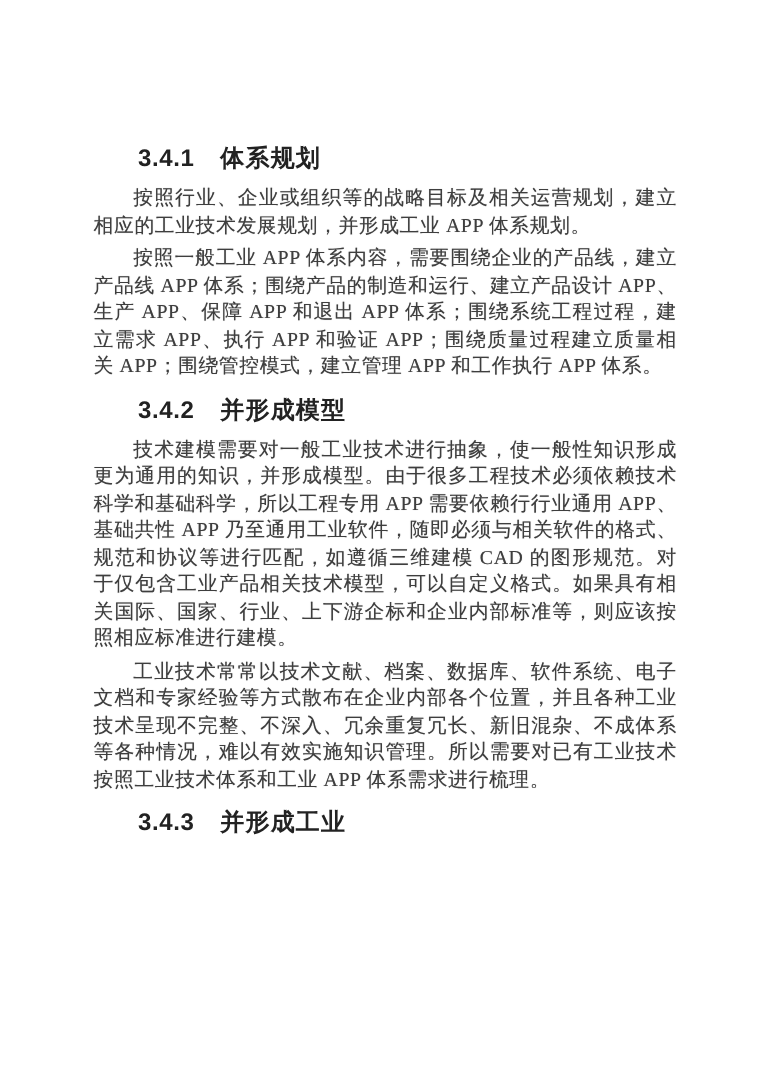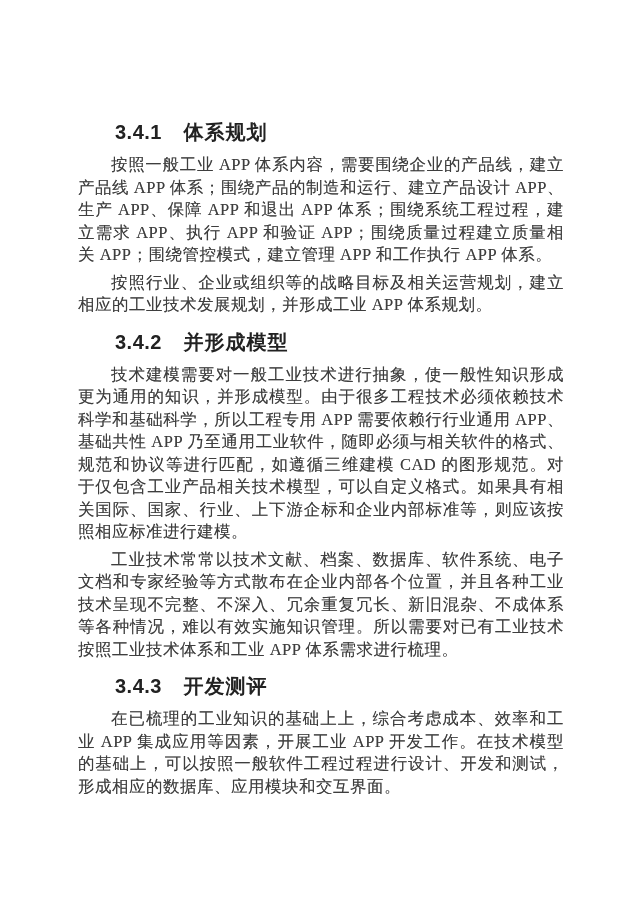--- a/index.html
+++ b/index.html
@@ -81,35 +81,34 @@
 <body>
 
 <div class="page">
 
   <main class="content">
 
     <h2 class="section-heading">
       <span class="h-num">3.4.1</span>
       <span class="h-title">体系规划</span>
     </h2>
+    <p class="para">按照行业、企业或组织等的战略目标及相关运营规划，建立相应的工业技术发展规划，并形成工业 APP 体系规划。</p>
     <p class="para">按照一般工业 APP 体系内容，需要围绕企业的产品线，建立产品线 APP 体系；围绕产品的制造和运行、建立产品设计 APP、生产 APP、保障 APP 和退出 APP 体系；围绕系统工程过程，建立需求 APP、执行 APP 和验证 APP；围绕质量过程建立质量相关 APP；围绕管控模式，建立管理 APP 和工作执行 APP 体系。</p>
-    <p class="para">按照行业、企业或组织等的战略目标及相关运营规划，建立相应的工业技术发展规划，并形成工业 APP 体系规划。</p>
 
     <h2 class="section-heading">
       <span class="h-num">3.4.2</span>
       <span class="h-title">并形成模型</span>
     </h2>
     <p class="para">技术建模需要对一般工业技术进行抽象，使一般性知识形成更为通用的知识，并形成模型。由于很多工程技术必须依赖技术科学和基础科学，所以工程专用 APP 需要依赖行行业通用 APP、基础共性 APP 乃至通用工业软件，随即必须与相关软件的格式、规范和协议等进行匹配，如遵循三维建模 CAD 的图形规范。对于仅包含工业产品相关技术模型，可以自定义格式。如果具有相关国际、国家、行业、上下游企标和企业内部标准等，则应该按照相应标准进行建模。</p>
     <p class="para">工业技术常常以技术文献、档案、数据库、软件系统、电子文档和专家经验等方式散布在企业内部各个位置，并且各种工业技术呈现不完整、不深入、冗余重复冗长、新旧混杂、不成体系等各种情况，难以有效实施知识管理。所以需要对已有工业技术按照工业技术体系和工业 APP 体系需求进行梳理。</p>
 
     <h2 class="section-heading">
       <span class="h-num">3.4.3</span>
-      <span class="h-title">开发测评</span>
+      <span class="h-title">并形成工业</span>
     </h2>
-    <p class="para">在已梳理的工业知识的基础上上，综合考虑成本、效率和工业 APP 集成应用等因素，开展工业 APP 开发工作。在技术模型的基础上，可以按照一般软件工程过程进行设计、开发和测试，形成相应的数据库、应用模块和交互界面。</p>
 
   </main>
 
   <div class="page-number">29</div>
 
   <div class="watermark">
     <svg width="28" height="31" viewBox="0 0 28 31" aria-hidden="true">
       <path d="M7.5 8.5 L3.8 4.8" stroke="#d8d8d8" stroke-width="1.6" fill="none" stroke-linecap="round"></path>
       <path d="M12 6.2 L11 1.8" stroke="#d8d8d8" stroke-width="1.6" fill="none" stroke-linecap="round"></path>
       <path d="M5 13.5 L1 12.4" stroke="#d8d8d8" stroke-width="1.6" fill="none" stroke-linecap="round"></path>

